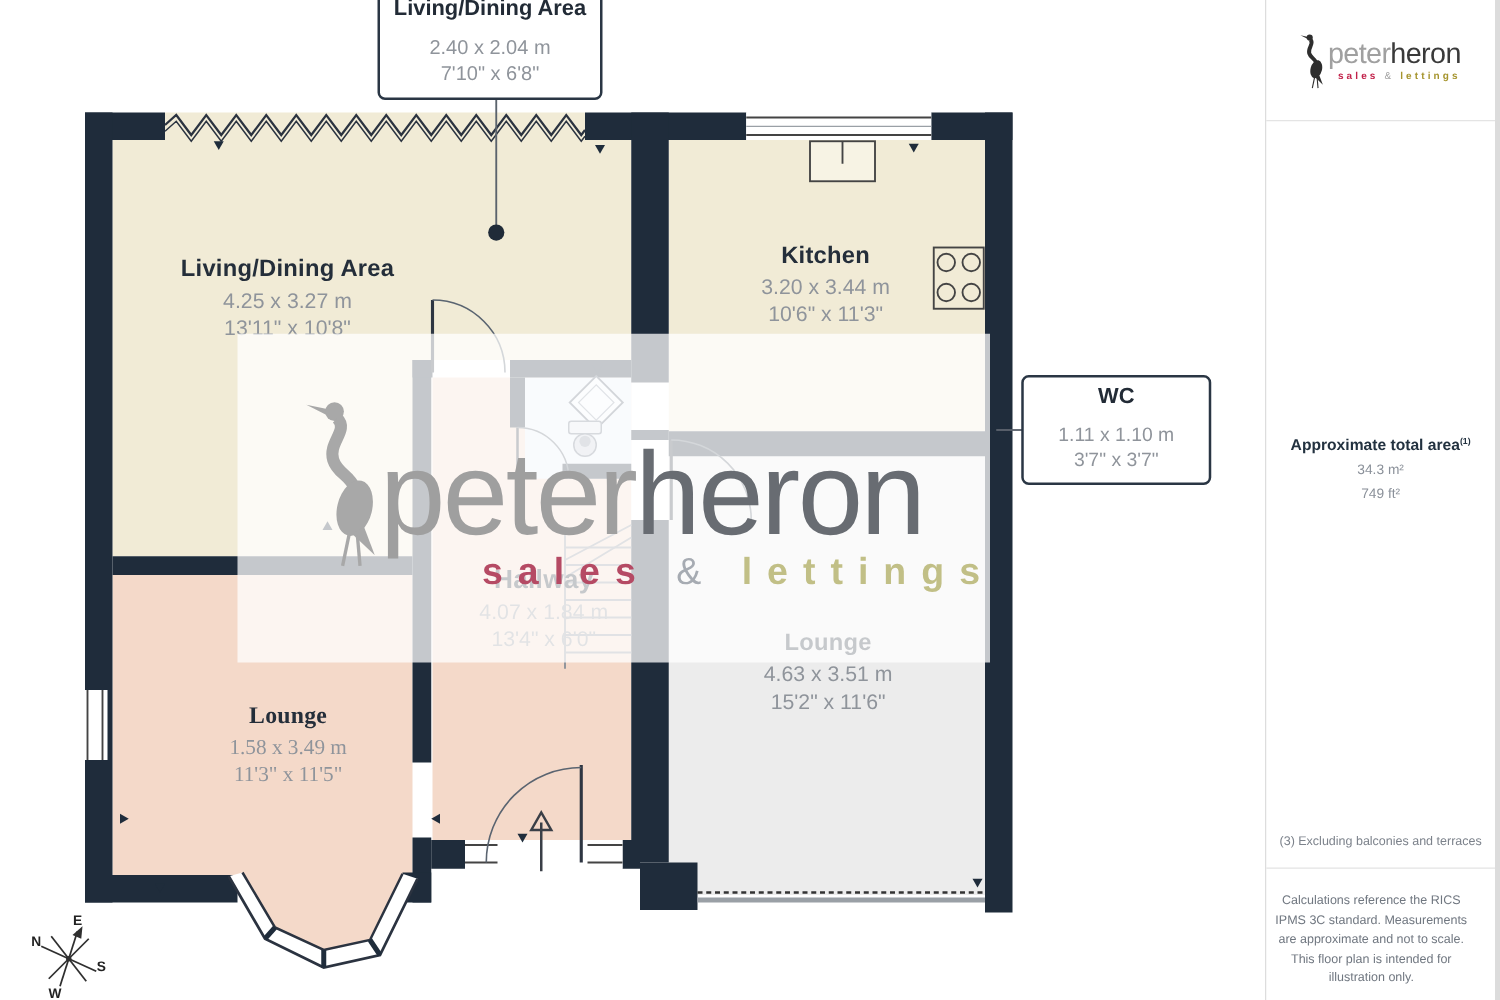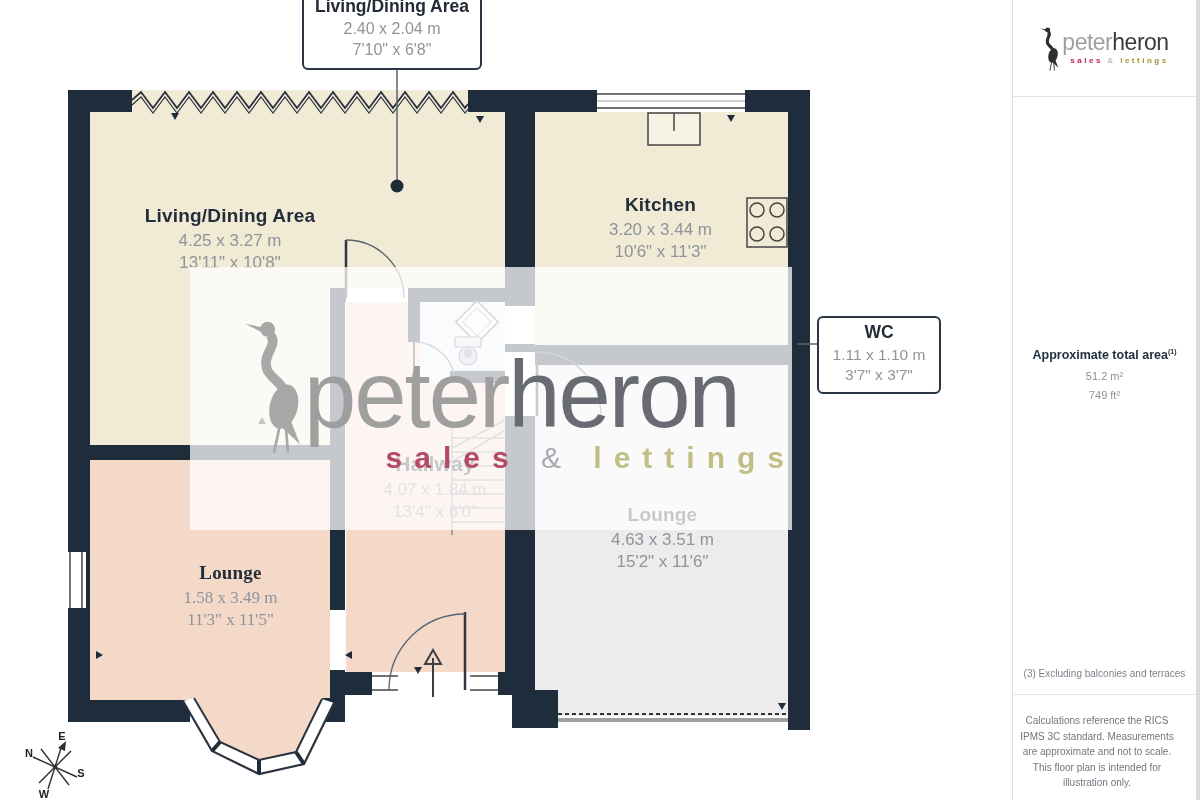--- a/index.html
+++ b/index.html
@@ -24,21 +24,21 @@
   .wm-brand .p2 { color:#686c72; }
   .wm-tag     { text-align:right; font-size:30px; letter-spacing:12px; margin-top:2px; white-space:nowrap; }
   .wm-tag .s  { color:#b54a64; font-weight:bold; }
   .wm-tag .a  { color:#a6abb2; }
   .wm-tag .l  { color:#c1bf86; font-weight:bold; }
 
   
   .callout { position:absolute; background:#fff; border:2px solid #2a3644; border-radius:6px;
              text-align:center; padding:4px 8px 7px; z-index:6; }
   .callout .c-title { font-weight:bold; font-size:17.5px; color:#222b36; }
-  .callout .c-dims  { font-size:16px; color:#8f949b; line-height:1.3; margin-top:2px; }
+  .callout .c-dims  { font-size:16px; color:#8f949b; line-height:1.3; margin-top:12px; }
 
   
   .sidebar { position:absolute; left:1012px; top:0; width:184px; height:800px; background:#fff;
              border-left:1px solid #dddddd; z-index:7; }
   .edge-strip { position:absolute; left:1196px; top:0; width:4px; height:800px; background:#dcdcdc; z-index:7; }
   .sb-logo { height:97px; border-bottom:1px solid #e4e4e4; display:flex; align-items:center; justify-content:center; gap:3px; }
   .sb-logo-text { display:flex; flex-direction:column; align-items:flex-end; }
   .sb-brand { font-size:23px; letter-spacing:-.5px; line-height:1; }
   .sb-brand .p1 { color:#a0a0a0; }
   .sb-brand .p2 { color:#3a3a3a; }
@@ -284,41 +284,41 @@
     </div>
   </div>
 
   <div class="callout" style="left:302px; top:-10px; width:180px;">
     <div class="c-title">Living/Dining Area</div>
     <div class="c-dims">
       <div>2.40 x 2.04 m</div>
       <div>7'10" x 6'8"</div>
     </div>
   </div>
-  <div class="callout" style="left:817px; top:316px; width:124px;">
+  <div class="callout" style="left:817px; top:300px; width:152px;">
     <div class="c-title">WC</div>
     <div class="c-dims" style="font-size:15.5px;">
       <div>1.11 x 1.10 m</div>
       <div>3'7" x 3'7"</div>
     </div>
   </div>
 
   <aside class="sidebar">
     <div class="sb-logo">
       <svg width="19" height="46" viewBox="0 0 54 130" style="color:#2e2e2e;">
         <use href="#heron"></use>
       </svg>
       <div class="sb-logo-text">
         <div class="sb-brand"><span class="p1">peter</span><span class="p2">heron</span></div>
         <div class="sb-tag"><span class="s">sales</span> <span class="a">&amp;</span> <span class="l">lettings</span></div>
       </div>
     </div>
     <div class="sb-area">
       <div class="sb-area-title"><span>Approximate total area</span><sup>(1)</sup></div>
-      <div class="sb-area-val">51.2 m²</div>
+      <div class="sb-area-val">34.3 m²</div>
       <div class="sb-area-val">749 ft²</div>
     </div>
     <div class="sb-footnote">(3) Excluding balconies and terraces</div>
     <div class="sb-disclaimer">
       <div class="sb-disc-text">Calculations reference the RICS IPMS 3C standard. Measurements are approximate and not to scale. This floor plan is intended for illustration only.</div>
 
     </div>
   </aside>
   <div class="edge-strip"></div>
 

